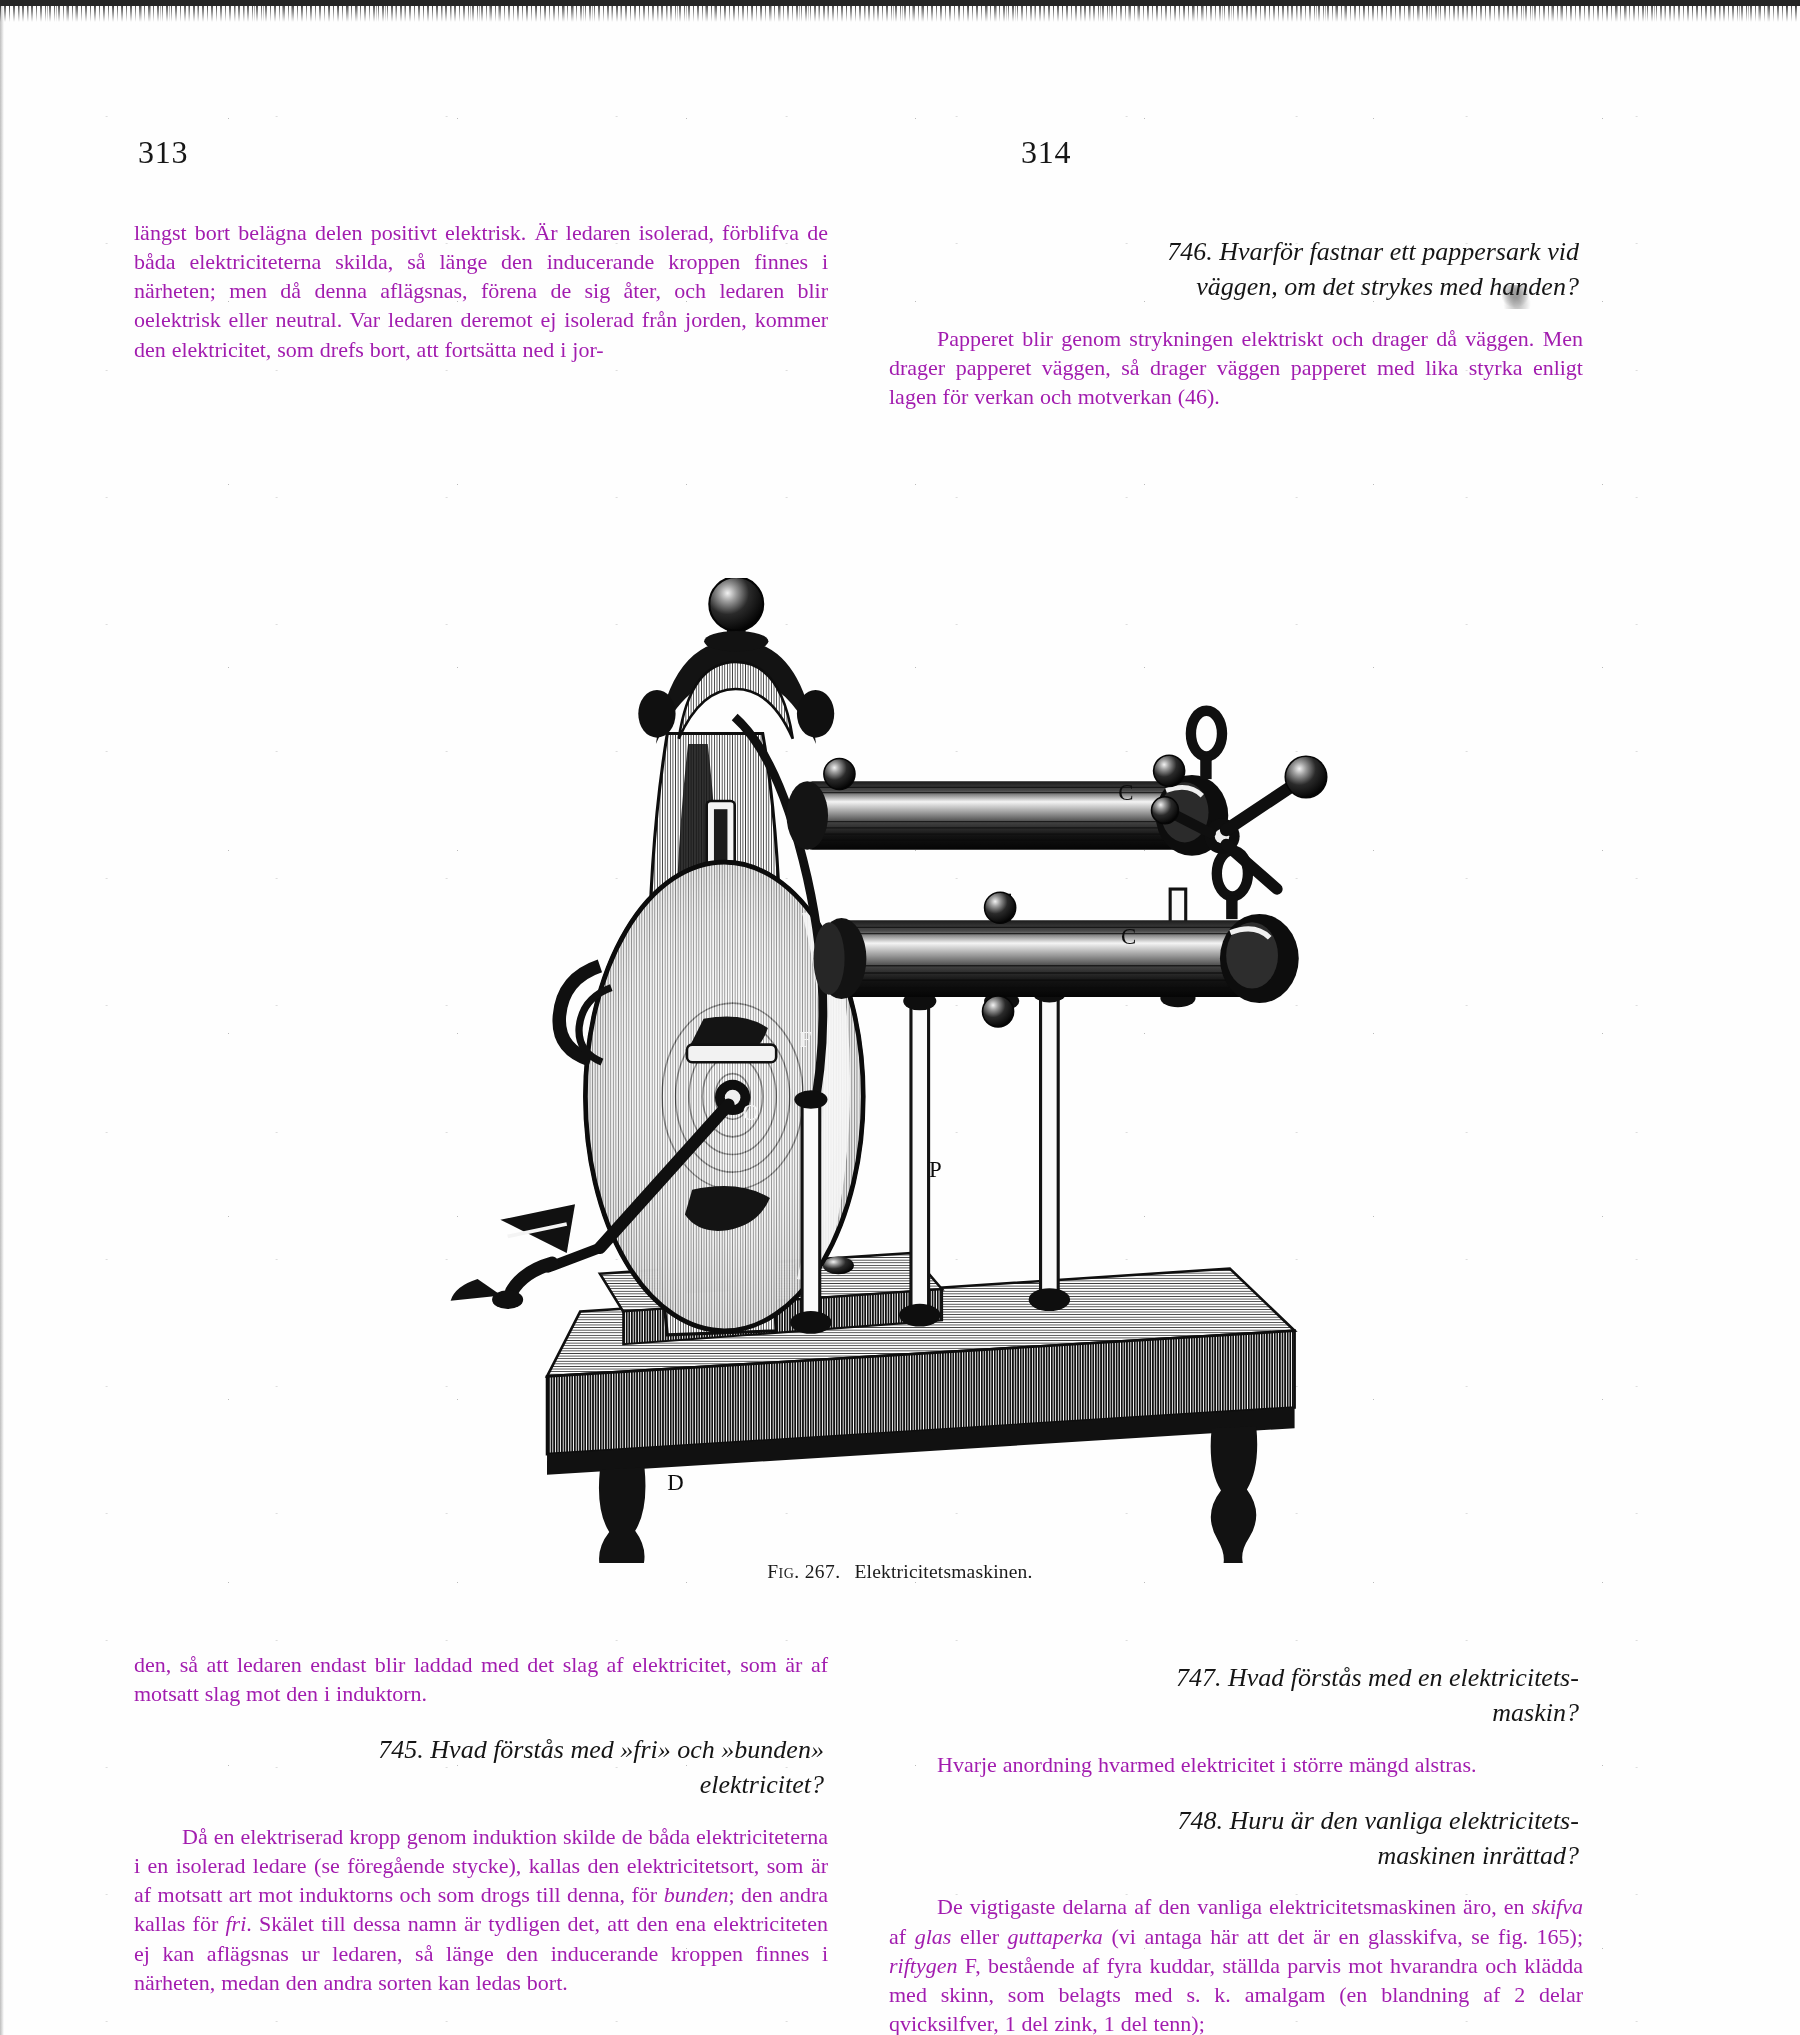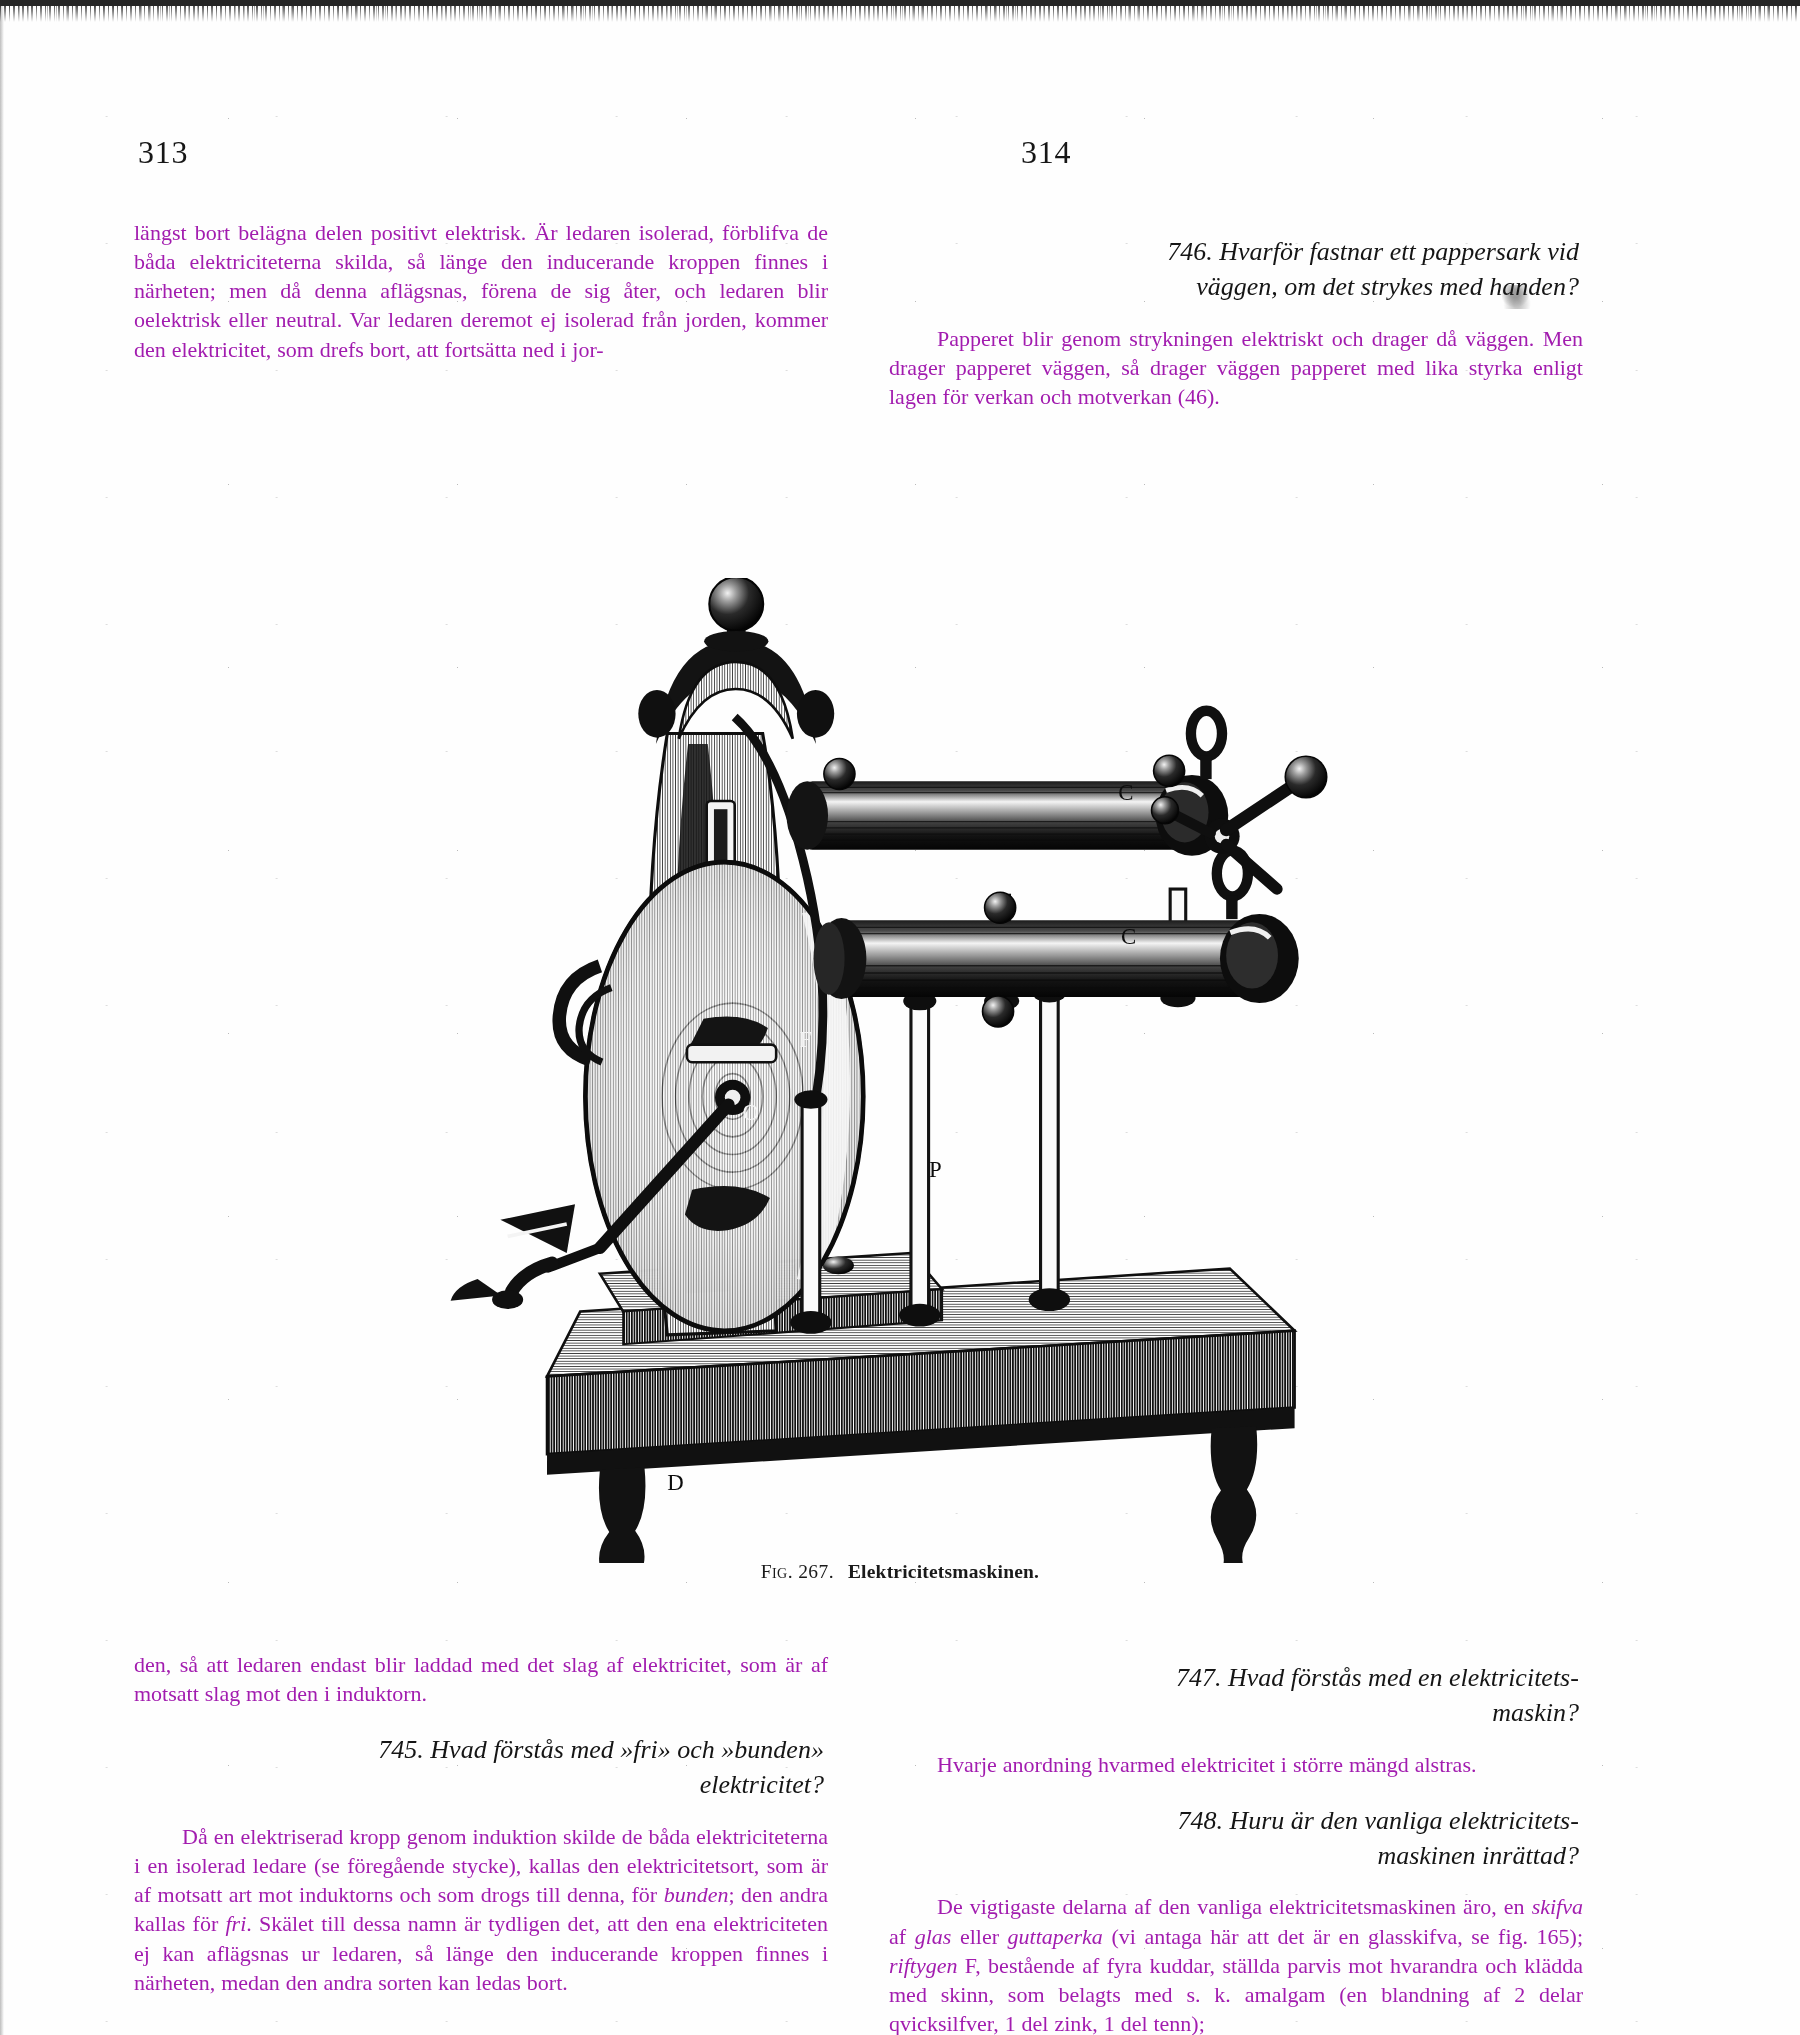--- a/index.html
+++ b/index.html
@@ -141,21 +141,21 @@
     text-align: center;
     font-size: 19.5px;
     color: #1a1a1a;
     letter-spacing: 0.2px;
     font-family: "Liberation Serif", "DejaVu Serif", serif;
   }
   .fig-caption .smallcaps {
     font-variant: small-caps;
     letter-spacing: 0.4px;
   }
-  .fig-caption .cap-title { margin-left: 14px; font-weight: bold; }
+  .fig-caption .cap-title { margin-left: 14px; }
 
   
   .smudge {
     position: absolute;
     pointer-events: none;
     opacity: .55;
   }
   .smudge-2 {
     left: 1502px; top: 285px;
     width: 28.5px; height: 24.4px;

